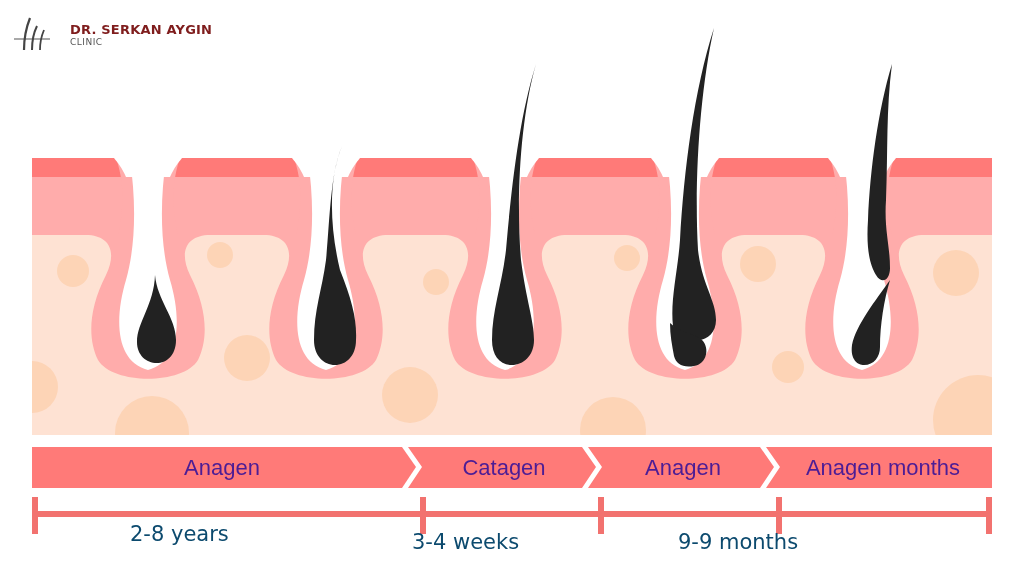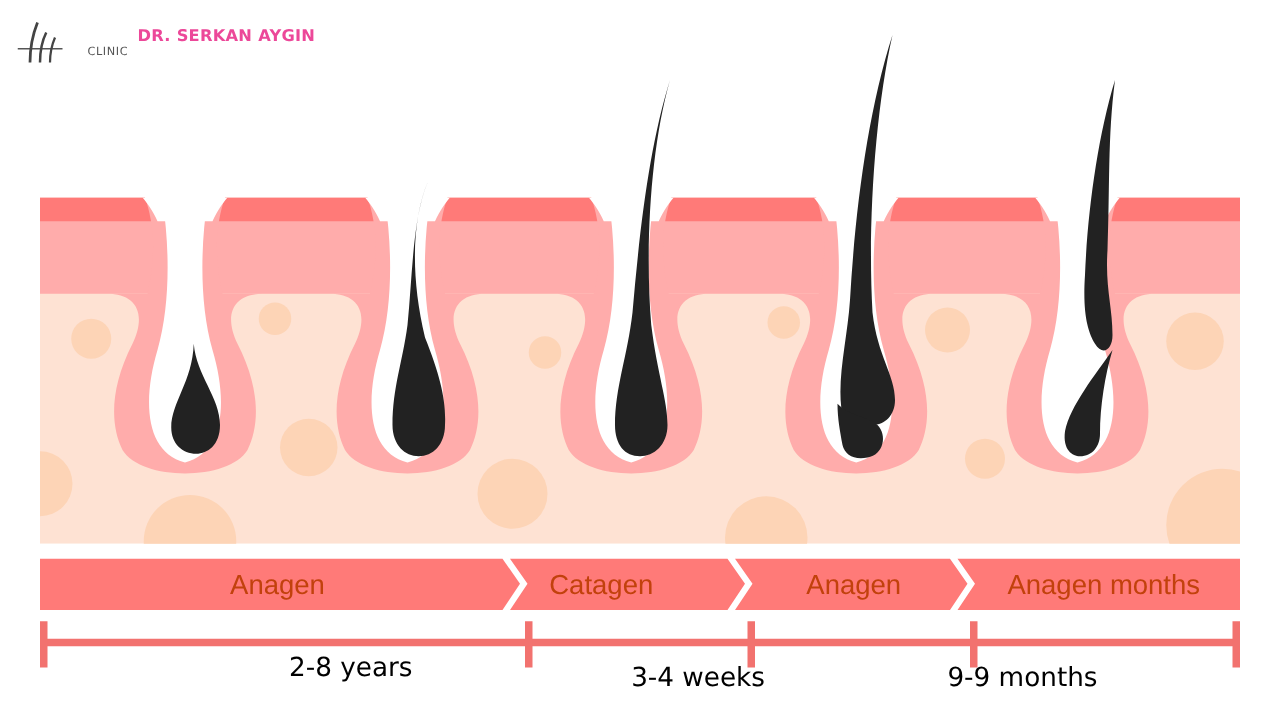--- a/index.html
+++ b/index.html
@@ -1,28 +1,28 @@
 <!DOCTYPE html>
 <html><head>
 <meta charset="utf-8">
 <style>
   html, body { margin: 0; padding: 0; background: #ffffff; }
   body { width: 1024px; height: 579px; position: relative; overflow: hidden;
          font-family: "Liberation Sans", sans-serif; }
   .logo { position: absolute; left: 14px; top: 8px; width: 200px; height: 44px; }
   .logo-mark { position: absolute; left: 0; top: 4px; width: 40px; height: 40px; }
   .logo-name { position: absolute; left: 56px; top: 14px; font-family: "DejaVu Sans", sans-serif;
-               font-weight: bold; font-size: 13px; color: #ec4899; letter-spacing: 0.2px; white-space: nowrap; margin-left: 40px; }
+               font-weight: bold; font-size: 13px; color: #7f1d1d; letter-spacing: 0.2px; white-space: nowrap; }
   .logo-sub { position: absolute; left: 56px; top: 29px; font-family: "DejaVu Sans", sans-serif;
               font-size: 9px; color: #555; letter-spacing: 0.5px; text-align: right; }
   .illus { position: absolute; left: 0; top: 0; width: 1024px; height: 579px; }
-  .phase { position: absolute; top: 447px; height: 41px; color: #c2410c; font-size: 22px;
+  .phase { position: absolute; top: 447px; height: 41px; color: #4c1d95; font-size: 22px;
            display: flex; align-items: center; justify-content: center; }
-  .dur { position: absolute; top: 522px; color: #000000; font-family: "DejaVu Sans", sans-serif;
-         font-size: 21px; text-align: right; }
+  .dur { position: absolute; top: 522px; color: #0c4a6e; font-family: "DejaVu Sans", sans-serif;
+         font-size: 21px; text-align: left; }
 </style>
 </head>
 <body>
 
 <svg class="illus" viewBox="0 0 1024 579" xmlns="http://www.w3.org/2000/svg">
   <defs>
     <clipPath id="skinclip">
         <rect x="32" y="158" width="960" height="277"></rect>
       </clipPath>
   </defs>
@@ -126,19 +126,19 @@
     <line x1="0" y1="27" x2="36" y2="27" stroke="#555" stroke-width="1.2"></line>
     <path d="M16,6 C12,16 10,26 10,38" stroke="#444" stroke-width="2.2" fill="none"></path>
     <path d="M23,14 C19,22 18,30 18,38" stroke="#444" stroke-width="2" fill="none"></path>
     <path d="M30,18 C27,25 26,31 26,38" stroke="#444" stroke-width="1.8" fill="none"></path>
   </svg>
   <span class="logo-name">DR. SERKAN AYGIN</span>
   <span class="logo-sub">CLINIC</span>
 </div>
 
 <div class="phase" style="left:32px;width:380px;">Anagen</div>
-<div class="phase" style="left:393px;width:176px;">Catagen</div>
+<div class="phase" style="left:416px;width:176px;">Catagen</div>
 <div class="phase" style="left:596px;width:174px;">Anagen</div>
 <div class="phase" style="left:774px;width:218px;">Anagen months</div>
 
 <div class="dur" style="left:130px;width:200px;top:522px;">2-8 years</div>
 <div class="dur" style="left:412px;width:200px;top:530px;">3-4 weeks</div>
 <div class="dur" style="left:678px;width:200px;top:530px;">9-9 months</div>
 
 </body></html>

